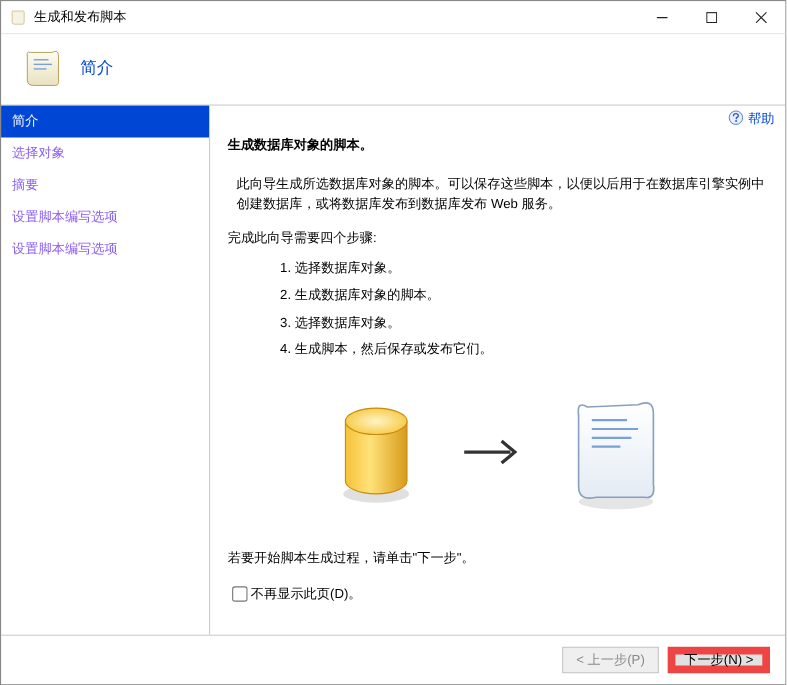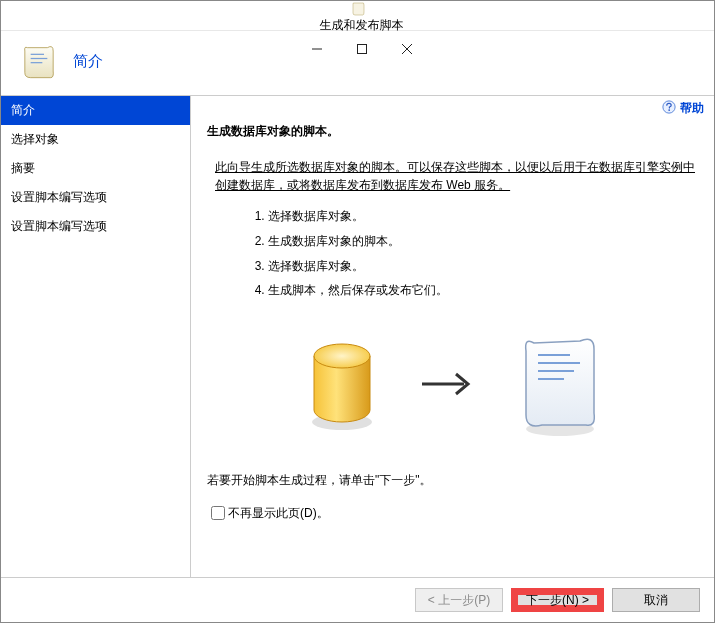--- a/index.html
+++ b/index.html
@@ -1,36 +1,36 @@
 <!DOCTYPE html>
 <html><head>
 <meta charset="utf-8">
 <style>
   * { box-sizing: border-box; }
   html, body { margin: 0; padding: 0; font-family: "Microsoft YaHei", "Segoe UI", Tahoma, sans-serif; font-size: 12px; }
   .window { width: 715px; height: 623px; background: #fff; border: 1px solid #888; display: flex; flex-direction: column; }
-  .titlebar { height: 30px; display: flex; align-items: center; padding-left: 8px; border-bottom: 1px solid #e8e8e8; flex-direction: column; }
+  .titlebar { height: 30px; display: flex; align-items: center; padding-left: 8px; border-bottom: 1px solid #e8e8e8; }
   .titlebar .app-icon { width: 16px; height: 16px; margin-right: 6px; }
   .titlebar .title { flex: 1; font-size: 12px; }
   .winbtns { display: flex; }
   .winbtn { width: 45px; height: 30px; display: flex; align-items: center; justify-content: center; }
   .winbtn svg { stroke: #222; }
   .header { display: flex; align-items: center; padding: 10px 18px 14px 18px; }
   .header .bigicon { width: 40px; height: 40px; margin-right: 14px; }
   .header .heading { font-size: 15px; color: #0046d5; font-weight: 400; }
   .body { flex: 1; display: flex; border-top: 1px solid #ccc; min-height: 0; }
   .sidebar { width: 190px; border-right: 1px solid #ccc; padding: 0; display: flex; flex-direction: column; }
-  .navitem { padding: 6px 10px; color: #000000; cursor: pointer; }
+  .navitem { padding: 6px 10px; color: #8b5cf6; cursor: pointer; }
   .navitem.selected { background: #0046d5; color: #fff; }
   .content { flex: 1; display: flex; flex-direction: column; min-width: 0; }
   .help-row { display: flex; justify-content: flex-end; padding: 4px 10px 2px 10px; }
-  .help-link { color: #0046d5; display: flex; align-items: center; gap: 4px; cursor: pointer; font-weight: bold; }
+  .help-link { color: #0046d5; display: flex; align-items: center; gap: 4px; cursor: pointer; }
   .inner { padding: 4px 16px 0 16px; overflow-y: auto; flex: 1; }
   .bold-line { font-weight: 700; margin-bottom: 18px; }
-  .para { margin: 0 0 14px 8px; line-height: 1.5; text-decoration: underline; }
+  .para { margin: 0 0 14px 8px; line-height: 1.5; }
   .subhead { margin-bottom: 10px; }
   ol.steps { margin: 4px 0 18px 16px; padding-left: 18px; }
   ol.steps li { margin-bottom: 8px; line-height: 1.4; margin-left: 27px; }
   .diagram { display: flex; align-items: center; justify-content: center; gap: 36px; margin: 30px 0 30px 0; }
   .footer-line { margin: 16px 0 14px 0; }
   .checkbox-row { display: flex; align-items: center; gap: 0; margin-bottom: 10px; }
   .checkbox-row input { width: 14px; height: 14px; }
   .buttonbar { border-top: 1px solid #ccc; padding: 10px 14px; display: flex; justify-content: flex-end; gap: 8px; }
   .btn { min-width: 88px; height: 24px; background: #e1e1e1; border: 1px solid #adadad; display: flex; align-items: center; justify-content: center; font-size: 12px; cursor: pointer; padding: 0 8px; }
   .btn.disabled { color: #8a8a8a; border-color: #c8c8c8; background: #efefef; cursor: default; }
@@ -106,20 +106,21 @@
               <circle cx="8.2" cy="11.5" r="1" fill="#2d5bc4"></circle>
             </svg>
           </span>
           <span>帮助</span>
         </span>
       </div>
 
       <div class="inner">
         <div class="bold-line">生成数据库对象的脚本。</div>
         <p class="para">此向导生成所选数据库对象的脚本。可以保存这些脚本，以便以后用于在数据库引擎实例中创建数据库，或将数据库发布到数据库发布 Web 服务。</p>
+        <div class="subhead">完成此向导需要四个步骤:</div>
         <ol class="steps">
           <li>选择数据库对象。</li>
           <li>生成数据库对象的脚本。</li>
           <li>选择数据库对象。</li>
           <li>生成脚本，然后保存或发布它们。</li>
         </ol>
 
         <div class="diagram">
           <span>
             <svg width="80" height="100" viewBox="0 0 80 100">
@@ -169,16 +170,15 @@
           <input type="checkbox" style="">
           <span>不再显示此页(D)。</span>
         </label>
       </div>
     </div>
   </div>
 
   <div class="buttonbar">
     <div class="btn disabled">&lt; 上一步(P)</div>
     <div class="btn default">下一步(N) &gt;</div>
-    <div class="btn">取消</div>
   </div>
 
 </div>
 
 </body></html>

